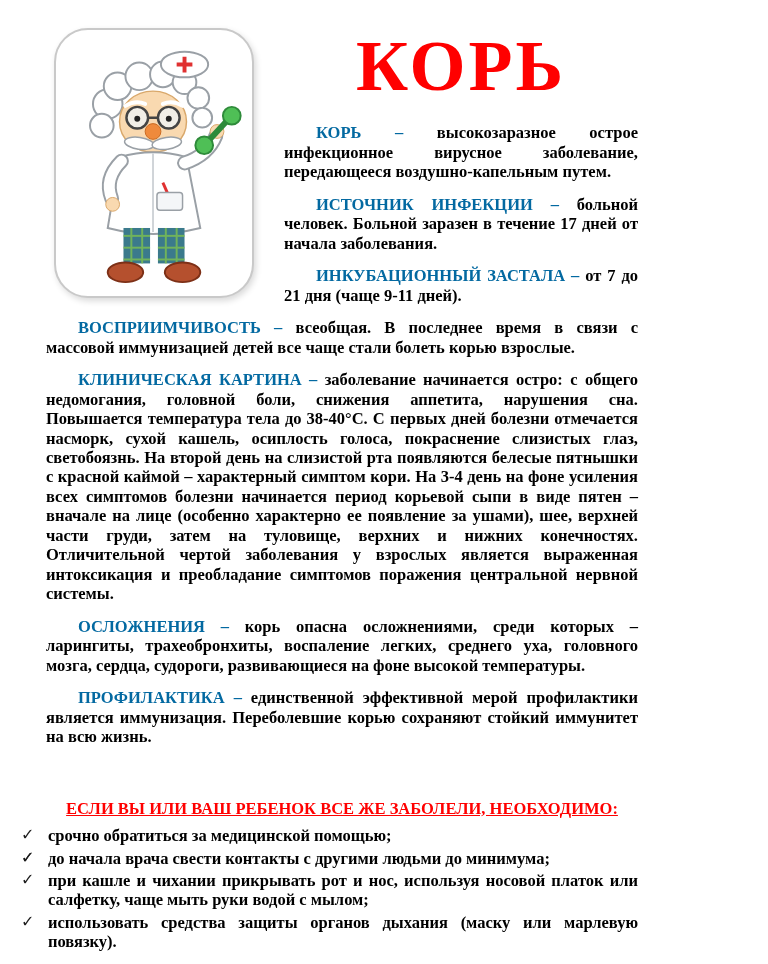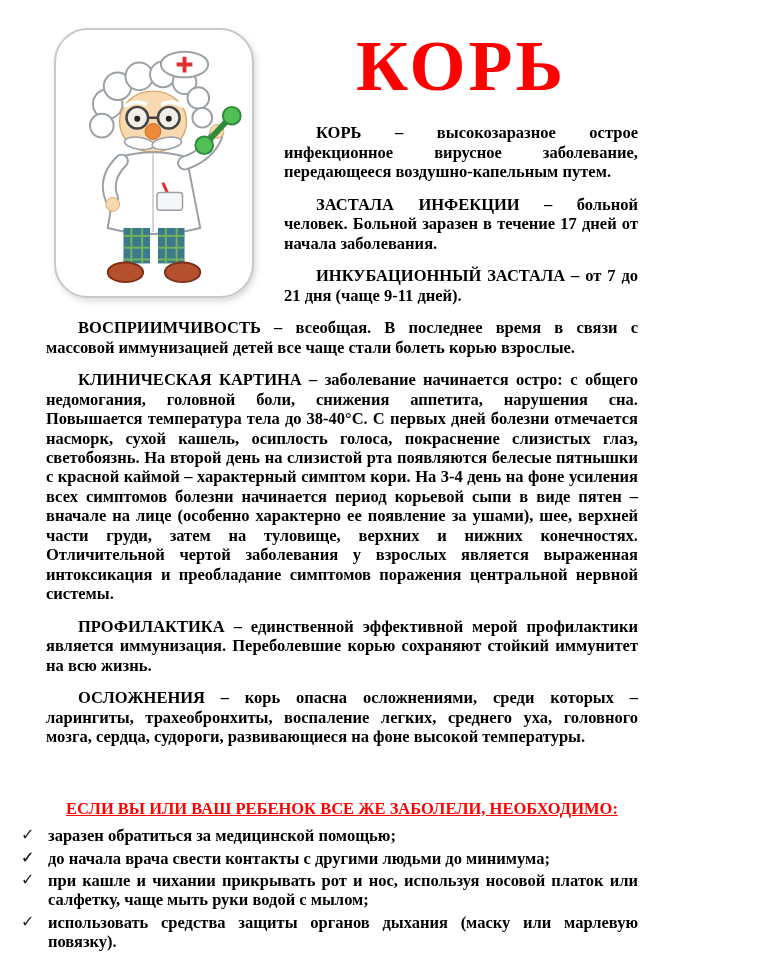--- a/index.html
+++ b/index.html
@@ -44,21 +44,21 @@
     margin: 4px 0 20px 0;
     font-weight: 700;
     letter-spacing: 3px;
   }
   .para {
     text-align: justify;
     text-indent: 32px;
     margin: 0 0 13px 0;
   }
   .lead {
-    color: #000000;
+    color: #0369a1;
   }
   .advice {
     margin-top: 52px;
   }
   .advice-heading {
     color: #ff0000;
     text-align: center;
     font-size: 16.5px;
     margin: 0 0 8px 0;
     text-decoration: underline;
@@ -185,21 +185,21 @@
   </div>
 
   <h1 class="title">КОРЬ</h1>
 
   <p class="para">
     <span class="lead">КОРЬ –</span>
     <span>высокозаразное острое инфекционное вирусное заболевание, передающееся воздушно-капельным путем.</span>
   </p>
 
   <p class="para">
-    <span class="lead">ЗАСТАЛА ИНФЕКЦИИ –</span>
+    <span class="lead">ИСТОЧНИК ИНФЕКЦИИ –</span>
     <span>больной человек. Больной заразен в течение 17 дней от начала заболевания.</span>
   </p>
 
   <p class="para">
     <span class="lead">ИНКУБАЦИОННЫЙ ЗАСТАЛА –</span>
     <span>от 7 до 21 дня (чаще 9-11 дней).</span>
   </p>
 
   <p class="para">
     <span class="lead">ВОСПРИИМЧИВОСТЬ –</span>
@@ -207,35 +207,35 @@
   </p>
 
   <div class="clear"></div>
 
   <p class="para">
     <span class="lead">КЛИНИЧЕСКАЯ КАРТИНА –</span>
     <span>заболевание начинается остро: с общего недомогания, головной боли, снижения аппетита, нарушения сна. Повышается температура тела до 38-40°С. С первых дней болезни отмечается насморк, сухой кашель, осиплость голоса, покраснение слизистых глаз, светобоязнь. На второй день на слизистой рта появляются белесые пятнышки с красной каймой – характерный симптом кори. На 3-4 день на фоне усиления всех симптомов болезни начинается период корьевой сыпи в виде пятен – вначале на лице (особенно характерно ее появление за ушами), шее, верхней части груди, затем на туловище, верхних и нижних конечностях. Отличительной чертой заболевания у взрослых является выраженная интоксикация и преобладание симптомов поражения центральной нервной системы.</span>
   </p>
 
   <p class="para">
+    <span class="lead">ОСЛОЖНЕНИЯ –</span>
+    <span>корь опасна осложнениями, среди которых – ларингиты, трахеобронхиты, воспаление легких, среднего уха, головного мозга, сердца, судороги, развивающиеся на фоне высокой температуры.</span>
+  </p>
+
+  <p class="para">
     <span class="lead">ПРОФИЛАКТИКА –</span>
     <span>единственной эффективной мерой профилактики является иммунизация. Переболевшие корью сохраняют стойкий иммунитет на всю жизнь.</span>
-  </p>
-
-  <p class="para">
-    <span class="lead">ОСЛОЖНЕНИЯ –</span>
-    <span>корь опасна осложнениями, среди которых – ларингиты, трахеобронхиты, воспаление легких, среднего уха, головного мозга, сердца, судороги, развивающиеся на фоне высокой температуры.</span>
   </p>
 
   <div class="advice">
     <div class="advice-heading">ЕСЛИ ВЫ ИЛИ ВАШ РЕБЕНОК ВСЕ ЖЕ ЗАБОЛЕЛИ, НЕОБХОДИМО:</div>
     <ul class="checklist">
       <li>
         <span class="check">✓</span>
-        <span>заразен обратиться за медицинской помощью;</span>
+        <span>срочно обратиться за медицинской помощью;</span>
       </li>
       <li>
         <span class="check">✓</span>
       </li>
       <li>
         <span class="check">✓</span>
         <span>до начала врача свести контакты с другими людьми до минимума;</span>
       </li>
       <li>
         <span class="check">✓</span>

